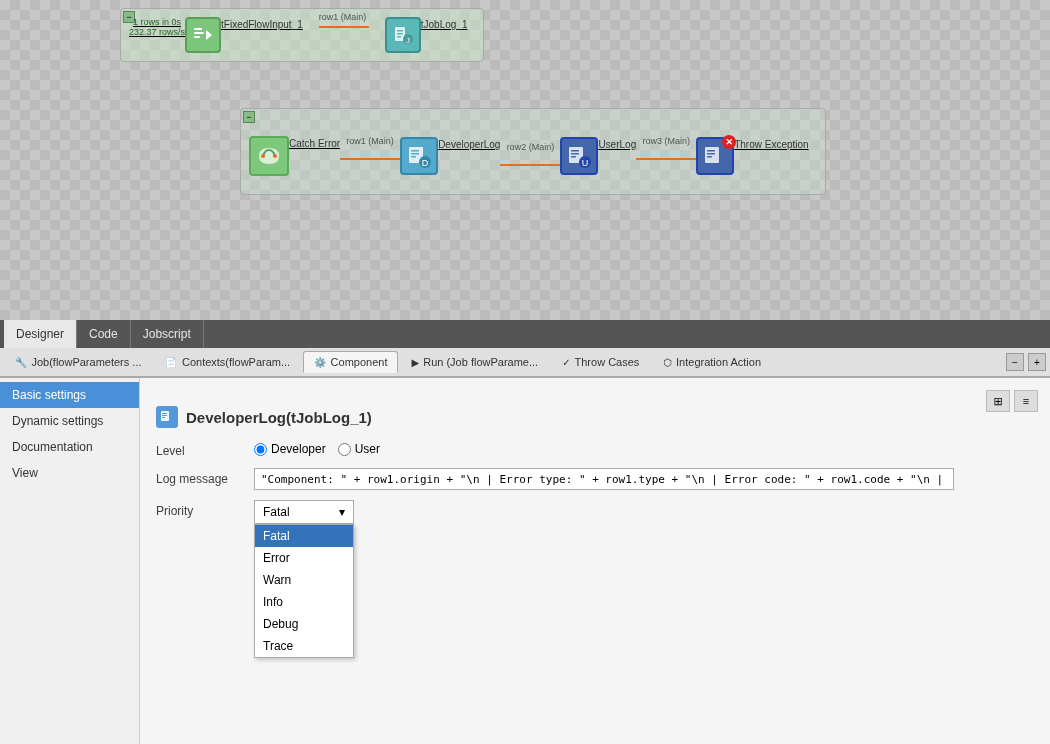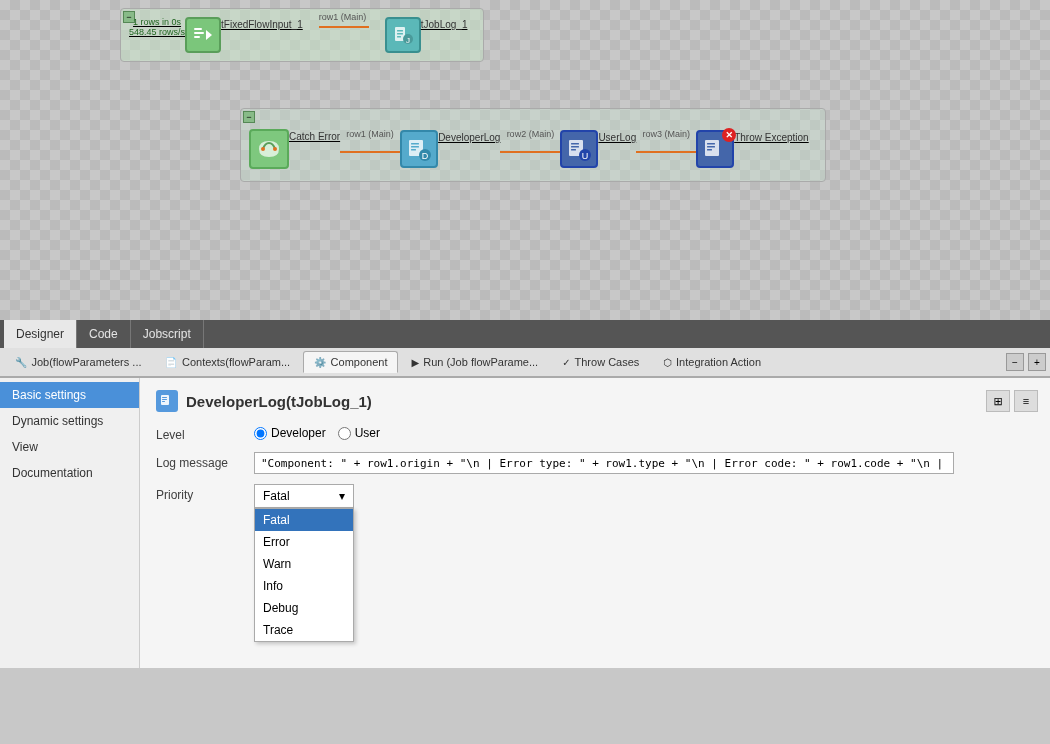--- a/index.html
+++ b/index.html
@@ -70,21 +70,21 @@
       font-size: 10px;
       color: #333;
       margin-top: 2px;
       text-align: center;
       white-space: nowrap;
     }
 
     
     .bottom-panel {
       background: #e8e8e8;
-      height: 348px;
+      height: 424px;
       display: flex;
       flex-direction: column;
       border-radius: 22px;
     }
 
     .tab-bar-top {
       background: #555;
       height: 28px;
       display: flex;
       align-items: center;
@@ -195,20 +195,21 @@
     }
 
     .component-title {
       font-size: 15px;
       font-weight: bold;
       color: #333;
       margin-bottom: 12px;
       display: flex;
       align-items: center;
       gap: 8px;
+      margin-top: 16px;
     }
 
     .component-title-icon {
       width: 22px;
       height: 22px;
       background: #5599dd;
       border-radius: 3px;
       display: flex;
       align-items: center;
       justify-content: center;
@@ -320,21 +321,21 @@
 </head>
 <body>
 
 <div class="canvas-area">
 
   <div class="flow-container-1">
     <div style="position:absolute;top:2px;left:2px;width:12px;height:12px;background:#88bb88;border:1px solid #558855;display:flex;align-items:center;justify-content:center;font-size:9px;cursor:pointer;">−</div>
     <div class="node">
       <div style="font-size:9px;color:#226622;text-align:center;margin-bottom:2px;">
         <div>1 rows in 0s</div>
-        <div>548.45 rows/s</div>
+        <div>232.37 rows/s</div>
       </div>
       <div class="node-icon green">
         <svg width="22" height="22" viewBox="0 0 22 22">
           <rect x="2" y="4" width="8" height="2" fill="white" rx="1"></rect>
           <rect x="2" y="8" width="10" height="2" fill="white" rx="1"></rect>
           <rect x="2" y="12" width="6" height="2" fill="white" rx="1"></rect>
           <polygon points="14,6 20,11 14,16" fill="white"></polygon>
         </svg>
       </div>
       <div class="node-label">tFixedFlowInput_1</div>
@@ -385,21 +386,21 @@
           <rect x="5" y="7" width="8" height="1.5" fill="#55aacc" rx="0.5"></rect>
           <rect x="5" y="10" width="8" height="1.5" fill="#55aacc" rx="0.5"></rect>
           <rect x="5" y="13" width="5" height="1.5" fill="#55aacc" rx="0.5"></rect>
           <circle cx="19" cy="19" r="6" fill="#3388aa"></circle>
           <text x="19" y="23" text-anchor="middle" font-size="9" fill="white">D</text>
         </svg>
       </div>
       <div class="node-label">DeveloperLog</div>
     </div>
 
-    <div style="display:flex;flex-direction:column;align-items:center;margin-bottom:16px;">
+    <div style="display:flex;flex-direction:column;align-items:center;margin-bottom:16px;margin-top:13px;">
       <div style="font-size:9px;color:#555;white-space:nowrap;margin-bottom:2px;">row2 (Main)</div>
       <div style="width:60px;height:2px;background:#e07020;margin-top:10px;"></div>
     </div>
 
     <div class="node">
       <div class="node-icon user-log" style="width:38px;height:38px;">
         <svg width="26" height="26" viewBox="0 0 26 26">
           <rect x="3" y="4" width="14" height="16" rx="1" fill="white" opacity="0.8"></rect>
           <rect x="5" y="7" width="8" height="1.5" fill="#4466aa" rx="0.5"></rect>
           <rect x="5" y="10" width="8" height="1.5" fill="#4466aa" rx="0.5"></rect>
@@ -469,22 +470,22 @@
       <div class="tab-ctrl-btn">−</div>
       <div class="tab-ctrl-btn">+</div>
     </div>
   </div>
 
   <div class="main-content">
 
     <div class="sidebar">
       <div class="sidebar-item active">Basic settings</div>
       <div class="sidebar-item">Dynamic settings</div>
+      <div class="sidebar-item">Documentation</div>
       <div class="sidebar-item">View</div>
-      <div class="sidebar-item">Documentation</div>
     </div>
 
     <div class="content-panel">
 
       <div class="component-title">
         <div class="component-title-icon">
           <svg width="14" height="14" viewBox="0 0 14 14">
             <rect x="1" y="1" width="8" height="10" rx="1" fill="white" opacity="0.9"></rect>
             <rect x="2" y="3" width="5" height="1" fill="#5599dd" rx="0.5"></rect>
             <rect x="2" y="5" width="5" height="1" fill="#5599dd" rx="0.5"></rect>

